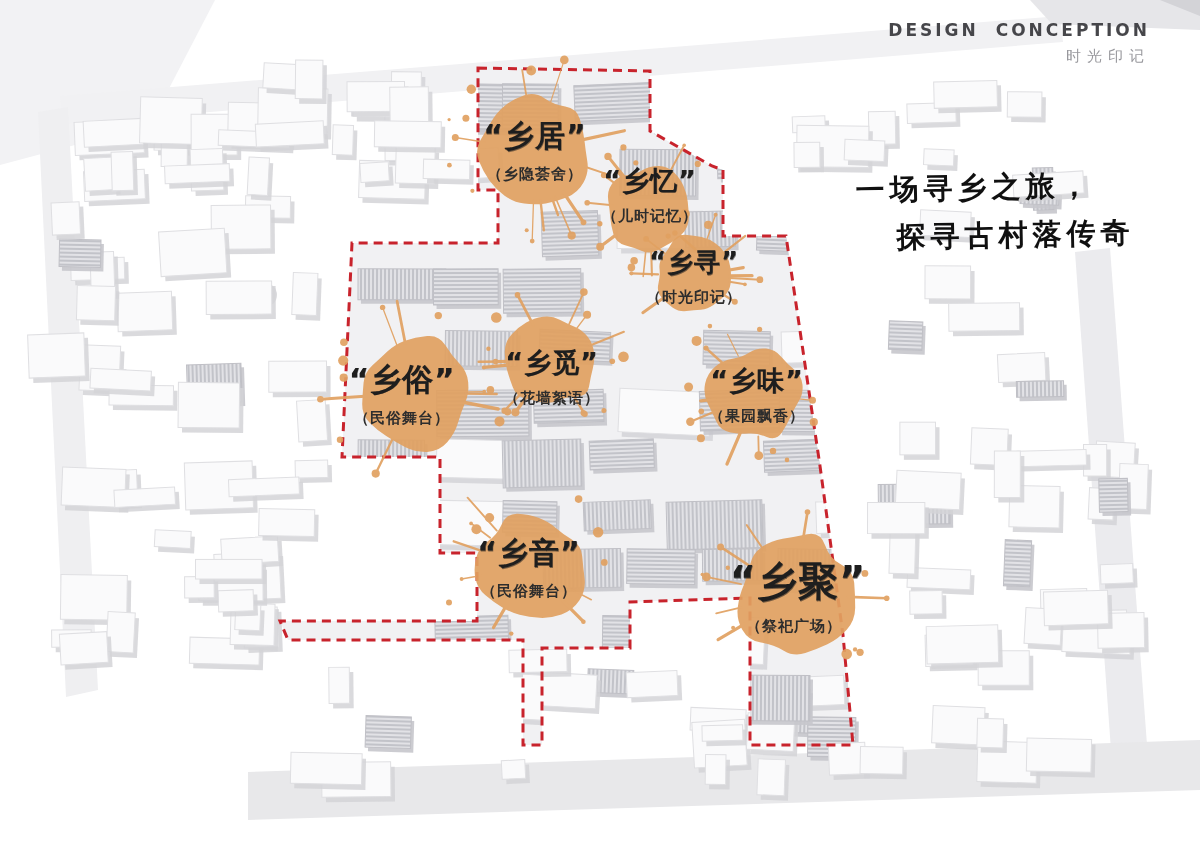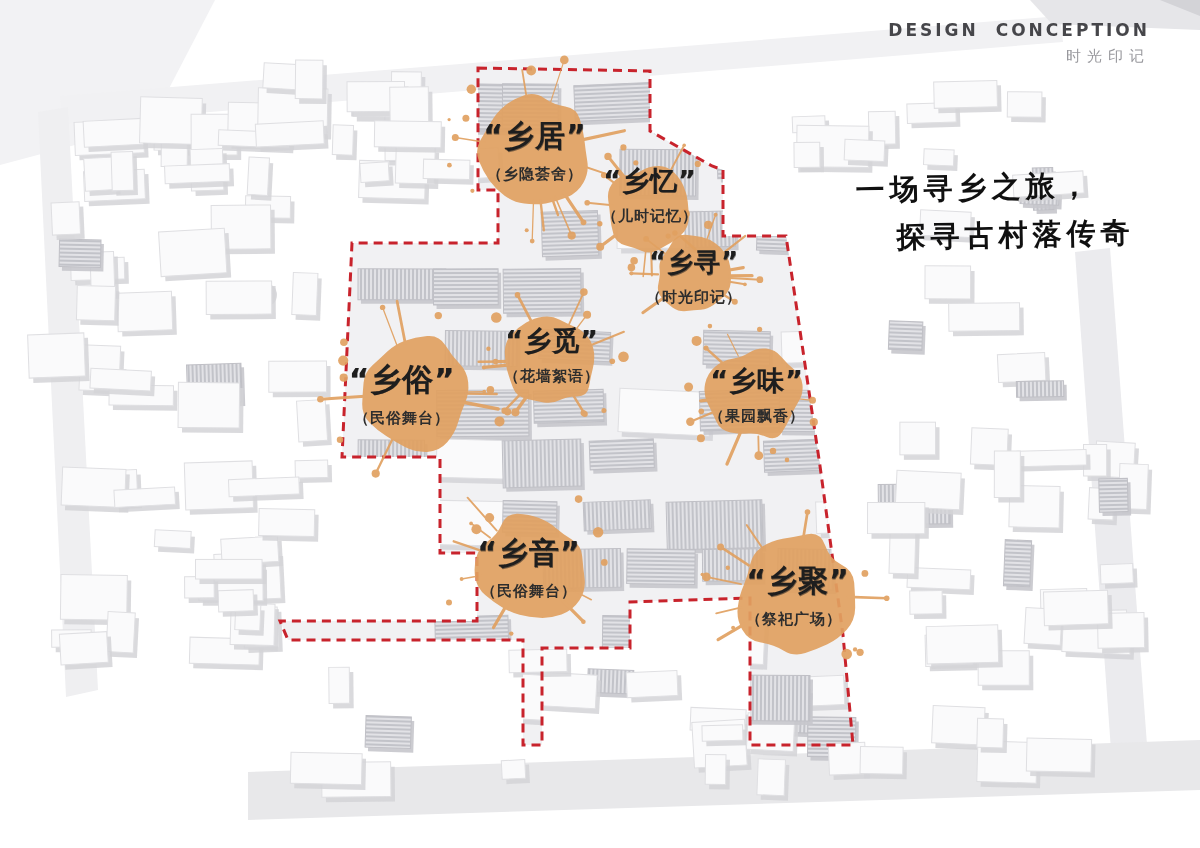--- a/index.html
+++ b/index.html
@@ -1032,38 +1032,38 @@
         <div class="m-sub">（乡隐荟舍）</div>
       </div>
       <div class="marker" style="left: 650px; top: 194px;">
         <div class="m-label" style="font-size: 27px;">“乡忆”</div>
         <div class="m-sub">（儿时记忆）</div>
       </div>
       <div class="marker" style="left: 694px; top: 276px;">
         <div class="m-label" style="font-size: 26px;">“乡寻”</div>
         <div class="m-sub">（时光印记）</div>
       </div>
-      <div class="marker" style="left: 552px; top: 354px;">
+      <div class="marker" style="left: 552px; top: 376px;">
         <div class="m-label" style="font-size: 27px;">“乡觅”</div>
         <div class="m-sub">（花墙絮语）</div>
       </div>
       <div class="marker" style="left: 402px; top: 393px;">
         <div class="m-label" style="font-size: 31px;">“乡俗”</div>
         <div class="m-sub">（民俗舞台）</div>
       </div>
       <div class="marker" style="left: 757px; top: 394px;">
         <div class="m-label" style="font-size: 27px;">“乡味”</div>
         <div class="m-sub">（果园飘香）</div>
       </div>
       <div class="marker" style="left: 529px; top: 567px;">
         <div class="m-label" style="font-size: 30px;">“乡音”</div>
         <div class="m-sub">（民俗舞台）</div>
       </div>
       <div class="marker" style="left: 794px; top: 595px;">
-        <div class="m-label" style="font-size: 30px; margin-left: 8px;">“乡聚”</div>
+        <div class="m-label" style="font-size: 40px; margin-left: 8px;">“乡聚”</div>
         <div class="m-sub">（祭祀广场）</div>
       </div>
     </div>
 
   <div class="design-title">
     <div class="en">DESIGN CONCEPTION</div>
     <div class="cn">时光印记</div>
   </div>
 
   <div class="tagline">

